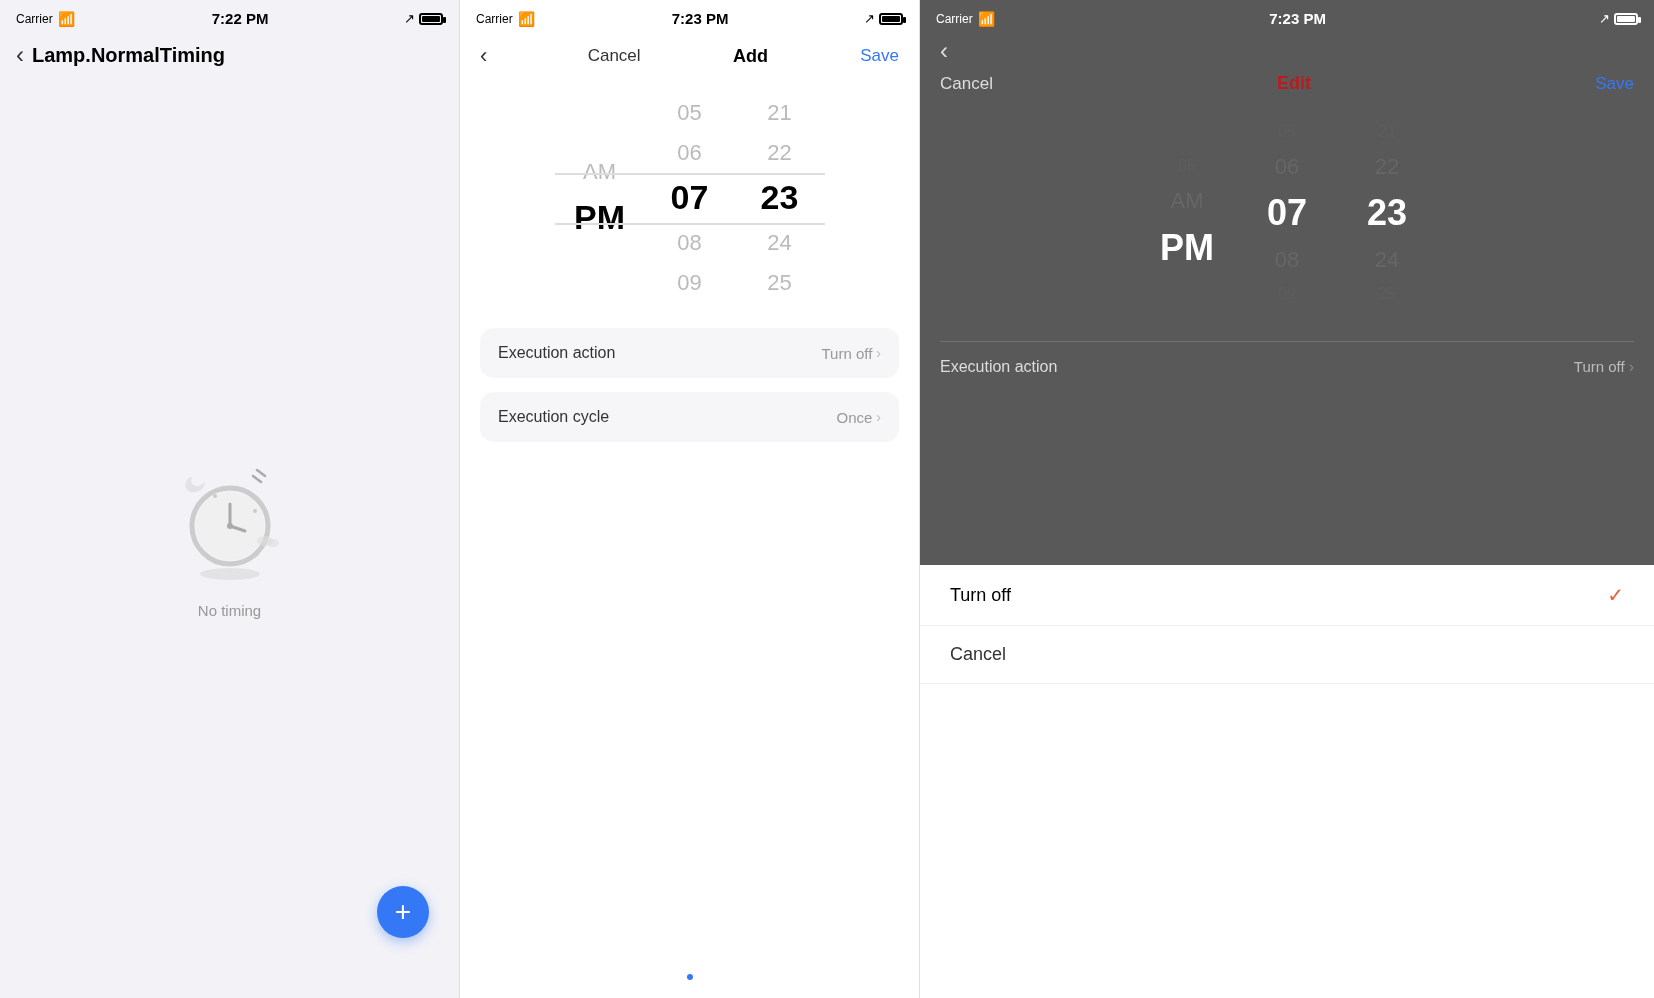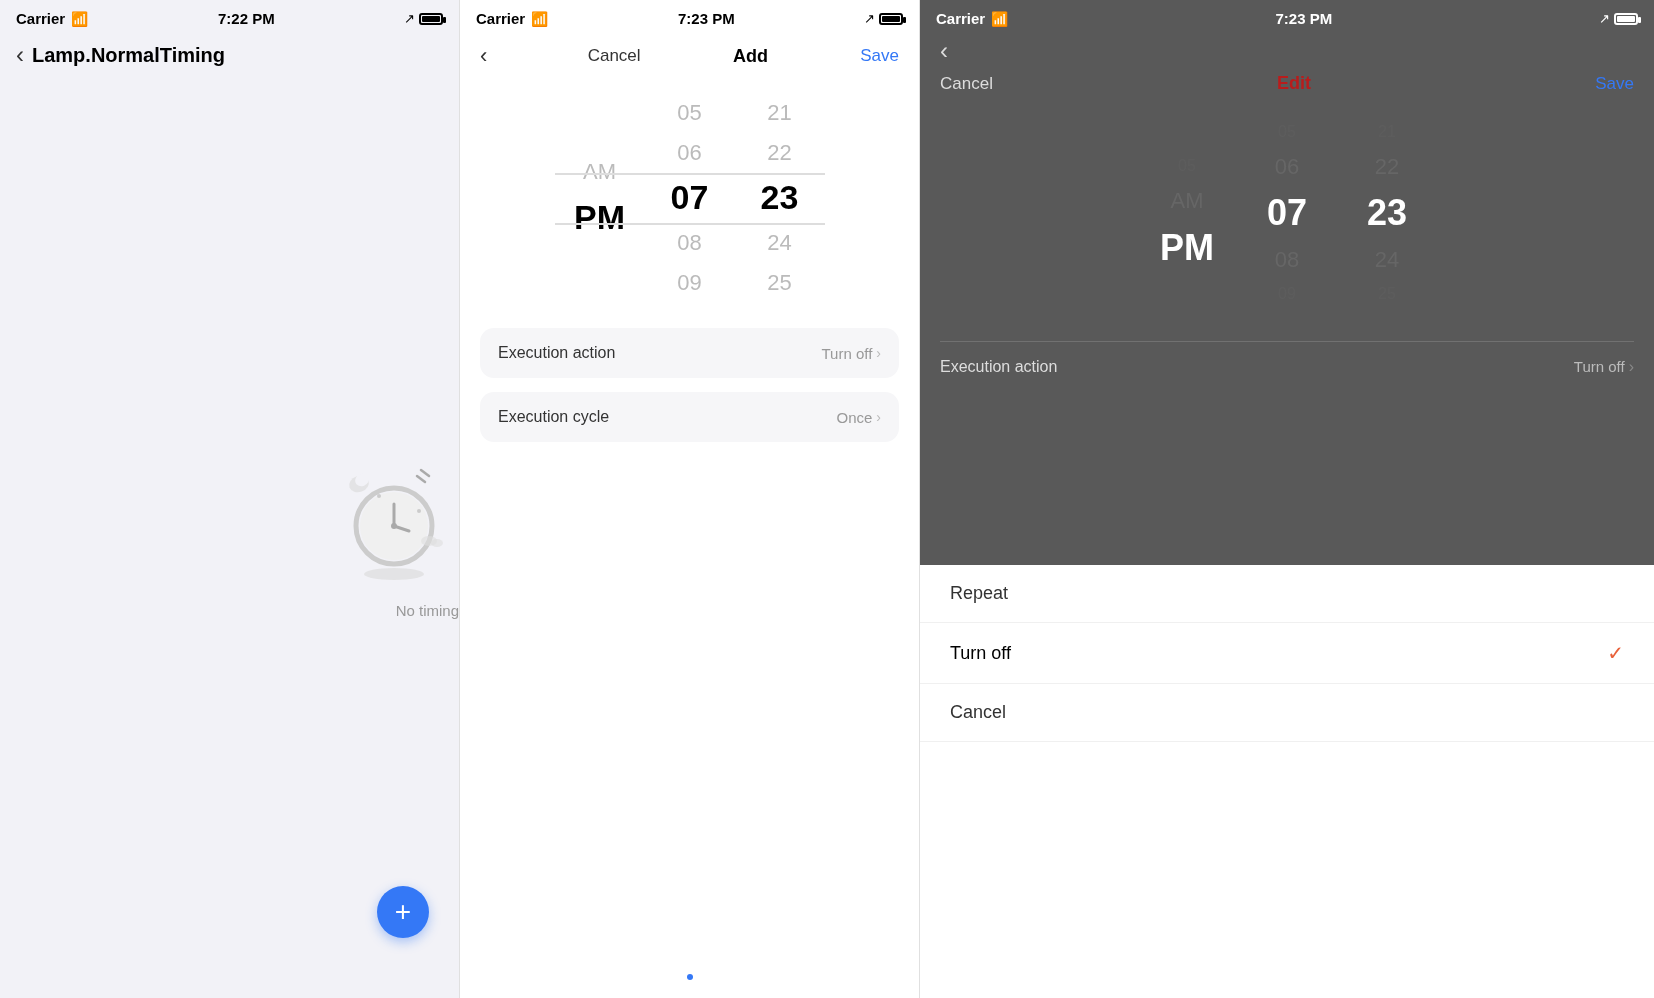--- a/index.html
+++ b/index.html
@@ -25,21 +25,21 @@
     }
     .status-bar {
       display: flex;
       justify-content: space-between;
       align-items: center;
       padding: 10px 16px 6px 16px;
       font-size: 15px;
       font-weight: 500;
       background: #f2f2f7;
     }
-    .status-bar .carrier { font-size: 15px; font-weight: 700; }
+    .status-bar .carrier { font-size: 12px; font-weight: 400; }
     .status-bar .time { font-size: 15px; font-weight: 600; }
     .status-bar .icons { display: flex; gap: 4px; align-items: center; }
     .battery-icon {
       width: 24px; height: 12px; border: 2px solid #000; border-radius: 3px;
       position: relative; display: inline-block;
     }
     .battery-icon::after {
       content: ''; position: absolute; right: -5px; top: 2px;
       width: 3px; height: 6px; background: #000; border-radius: 1px;
     }
@@ -72,21 +72,21 @@
       padding: 14px 16px;
       font-size: 14px;
       color: #444;
       border-bottom: 1px solid #e8e8e8;
     }
 
     .empty-state {
       flex: 1;
       display: flex;
       flex-direction: column;
-      align-items: flex-end;
+      align-items: center;
       justify-content: center;
       gap: 16px;
     }
 
     .no-timing-text {
       font-size: 15px;
       color: #999;
     }
 
     .fab {
@@ -533,23 +533,20 @@
     <div class="dark-execution-row">
       <span class="dark-execution-label">Execution action</span>
       <div class="dark-execution-value">
         <span>Turn off</span>
         <span style="color:#888;font-size:16px;">›</span>
       </div>
     </div>
   </div>
 
   <div class="panel3-bottom">
-    <div class="sheet-item">
-      <span>Repeat</span>
-    </div>
     <div class="sheet-item checked">
       <span>Turn off</span>
       <span class="check-mark">✓</span>
     </div>
     <div class="sheet-item">
       <span>Cancel</span>
     </div>
   </div>
 </div>
 

